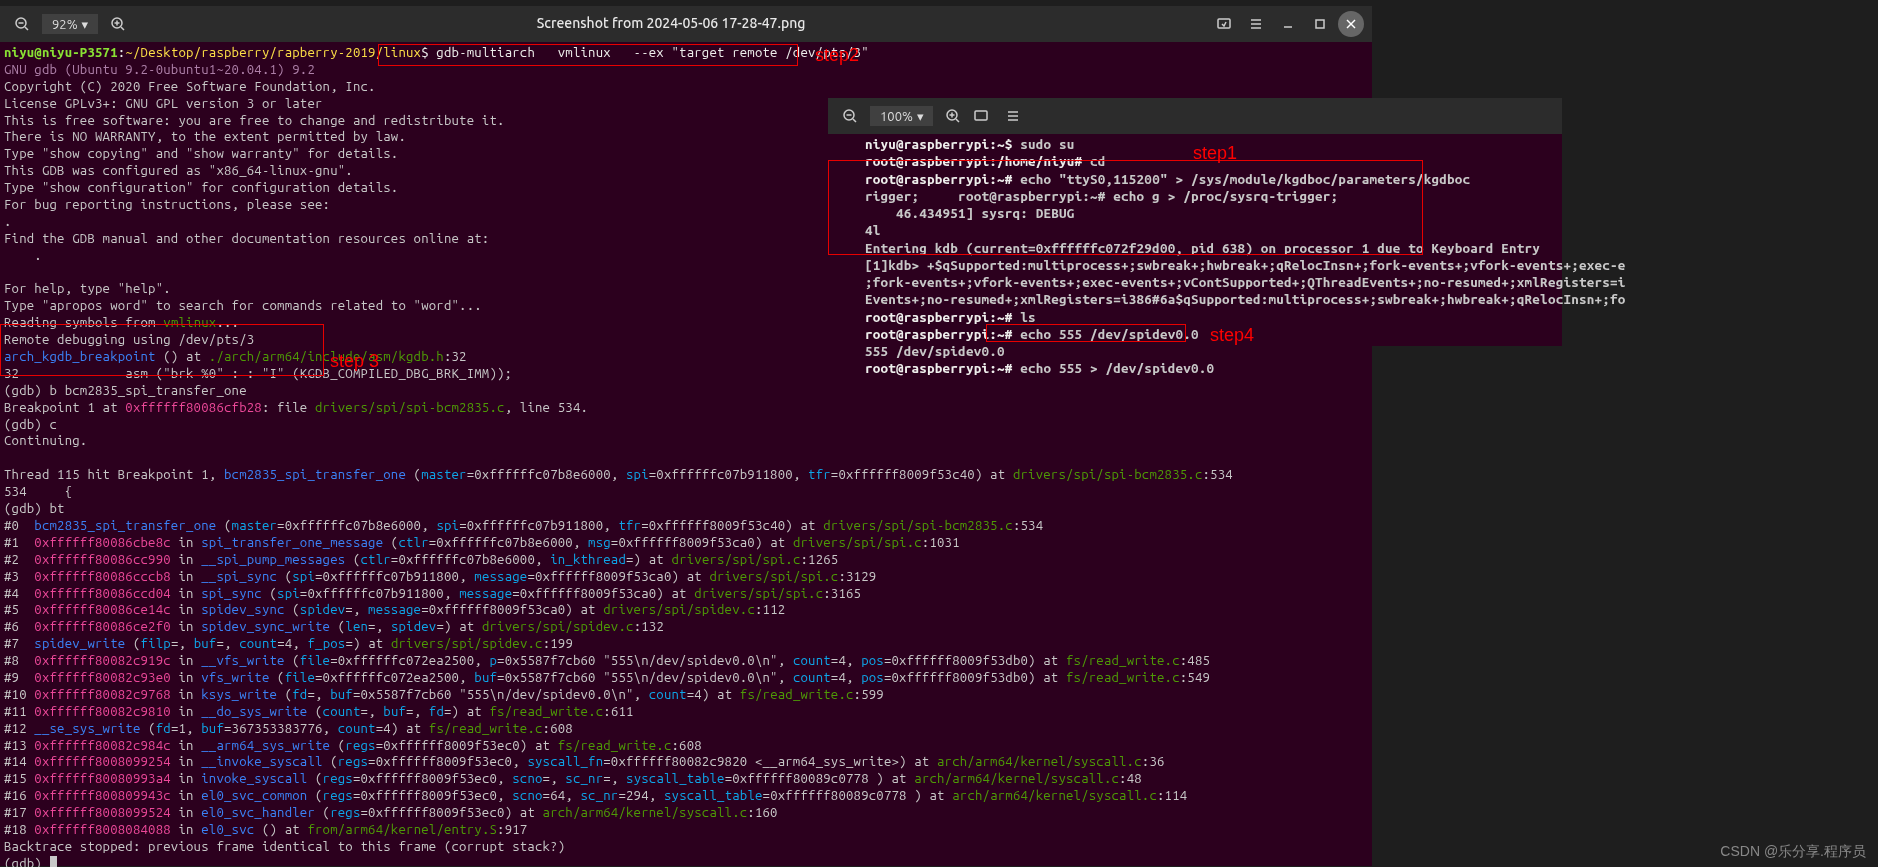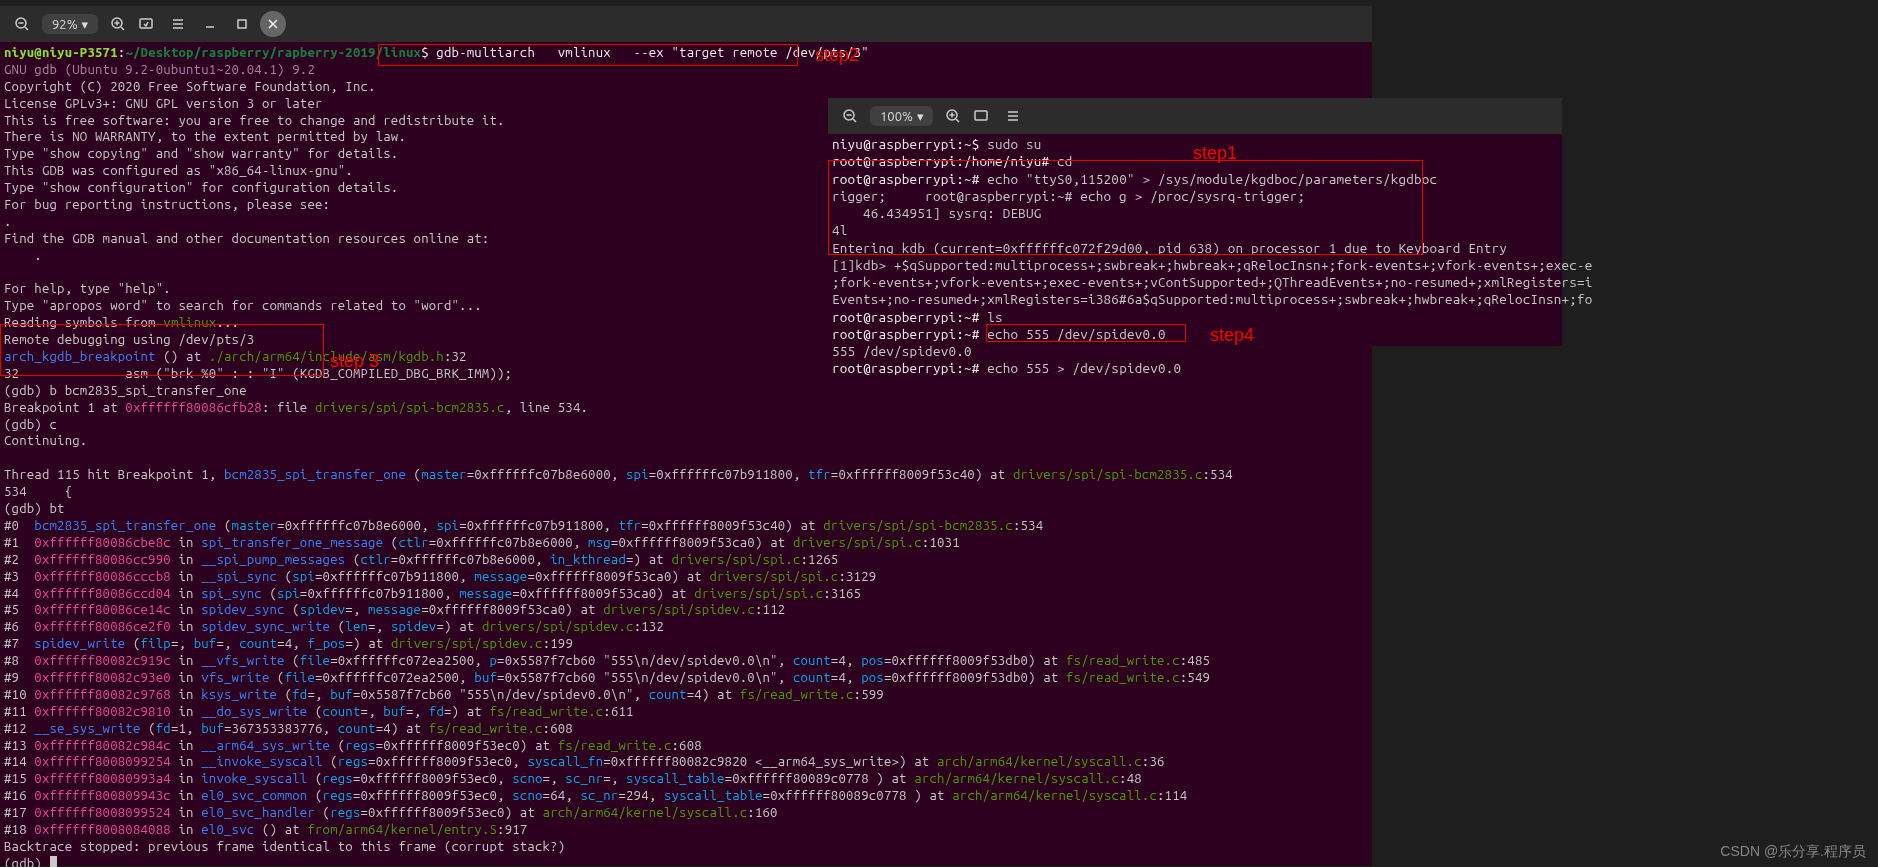--- a/index.html
+++ b/index.html
@@ -1,30 +1,30 @@
 <!DOCTYPE html>
 <html><head>
 <meta charset="utf-8">
 <style>
 * { margin:0; padding:0; box-sizing:border-box; }
 body { width:1878px; height:867px; background:#1e1e1e; font-family:"Ubuntu Mono","DejaVu Sans Mono",monospace; font-size:13.5px; line-height:1.28; overflow:hidden; position:relative; }
 .window { position:absolute; background:#2c001e; }
 .titlebar { height:36px; background:#2c2c2c; display:flex; align-items:center; color:#ddd; font-family:Ubuntu,sans-serif; font-size:14px; }
 .tb-left { display:flex; align-items:center; gap:6px; padding-left:8px; }
 .tb-btn { width:28px; height:28px; display:flex; align-items:center; justify-content:center; color:#ccc; border-radius:4px; }
-.zoom-disp { background:#404040; padding:2px 10px; border-radius:6px; font-size:13px; display:flex; align-items:flex-start; gap:4px; }
+.zoom-disp { background:#404040; padding:2px 10px; border-radius:0; font-size:13px; display:flex; align-items:flex-start; gap:4px; }
 .tb-title { flex:1; text-align:center; font-weight:500; color:#e8e8e8; }
 .tb-right { display:flex; align-items:center; gap:4px; padding-right:8px; }
 .winctl { width:26px; height:26px; display:flex; align-items:center; justify-content:center; border-radius:50%; }
 .winctl.close { background:#666; }
 .term { padding:2px 4px; white-space:pre; color:#c8c8c8; font-size:13.2px; letter-spacing:0.2px; }
 .red-box { border:1.5px solid #e80000; position:absolute; pointer-events:none; }
 .ann { color:#ff0000; font-size:18px; font-family:sans-serif; position:absolute; pointer-events:none; }
 .p-green { color:#8ae234; font-weight:bold; }
-.p-blue  { color:#15803d; font-weight:bold; }
+.p-blue  { color:#fde047; font-weight:normal; }
 .p-white { color:#eeeeec; }
 .t-magenta{ color:#ad7fa8; }
 .t-addr  { color:#ec4899; }
 .t-file  { color:#4e9a06; }
 .t-func  { color:#3b82f6; }
 .t-arg   { color:#0ea5e9; }
 .watermark { position:absolute; right:12px; bottom:6px; color:#888; font-size:14px; font-family:sans-serif; }
 svg { display:block; }
 </style>
 </head>
@@ -46,20 +46,21 @@
         </div>
       <div class="tb-btn">
           <svg width="16" height="16" viewBox="0 0 16 16" fill="none" stroke="#ccc" stroke-width="1.5">
             <circle cx="7" cy="7" r="5"></circle>
             <line x1="11" y1="11" x2="14" y2="14"></line>
             <line x1="4.5" y1="7" x2="9.5" y2="7"></line>
             <line x1="7" y1="4.5" x2="7" y2="9.5"></line>
           </svg>
         </div>
     </div>
+    <div class="tb-title">Screenshot from 2024-05-06 17-28-47.png</div>
     <div class="tb-right">
       <div class="tb-btn">
           <svg width="16" height="16" viewBox="0 0 16 16" fill="none" stroke="#ccc" stroke-width="1.5">
             <rect x="2" y="3" width="12" height="9" rx="1"></rect>
             <path d="M6 8l2 2 2-4"></path>
           </svg>
         </div>
       <div class="tb-btn">
           <svg width="16" height="16" viewBox="0 0 16 16" stroke="#ccc" stroke-width="1.5">
             <line x1="3" y1="4" x2="13" y2="4"></line>
@@ -167,21 +168,21 @@
         </div>
       <div class="tb-btn">
           <svg width="16" height="16" viewBox="0 0 16 16" stroke="#ccc" stroke-width="1.5">
             <line x1="3" y1="4" x2="13" y2="4"></line>
             <line x1="3" y1="8" x2="13" y2="8"></line>
             <line x1="3" y1="12" x2="13" y2="12"></line>
           </svg>
         </div>
     </div>
   </div>
-  <div class="term" id="term-right" style="font-size:13.5px; font-weight:normal;"><span class="p-white">niyu@raspberrypi:~$</span> sudo su
+  <div class="term" id="term-right" style="font-size:13.5px; font-weight:bold;margin-left:33px;"><span class="p-white">niyu@raspberrypi:~$</span> sudo su
 <span class="p-white">root@raspberrypi:/home/niyu#</span> cd
 <span class="p-white">root@raspberrypi:~#</span> echo "ttyS0,115200" &gt; /sys/module/kgdboc/parameters/kgdboc
 rigger;     root@raspberrypi:~# echo g &gt; /proc/sysrq-trigger;
     46.434951] sysrq: DEBUG
 4l
 Entering kdb (current=0xffffffc072f29d00, pid 638) on processor 1 due to Keyboard Entry
 [1]kdb&gt; +$qSupported:multiprocess+;swbreak+;hwbreak+;qRelocInsn+;fork-events+;vfork-events+;exec-e
 ;fork-events+;vfork-events+;exec-events+;vContSupported+;QThreadEvents+;no-resumed+;xmlRegisters=i
 Events+;no-resumed+;xmlRegisters=i386#6a$qSupported:multiprocess+;swbreak+;hwbreak+;qRelocInsn+;fo
 <span class="p-white">root@raspberrypi:~#</span> ls

